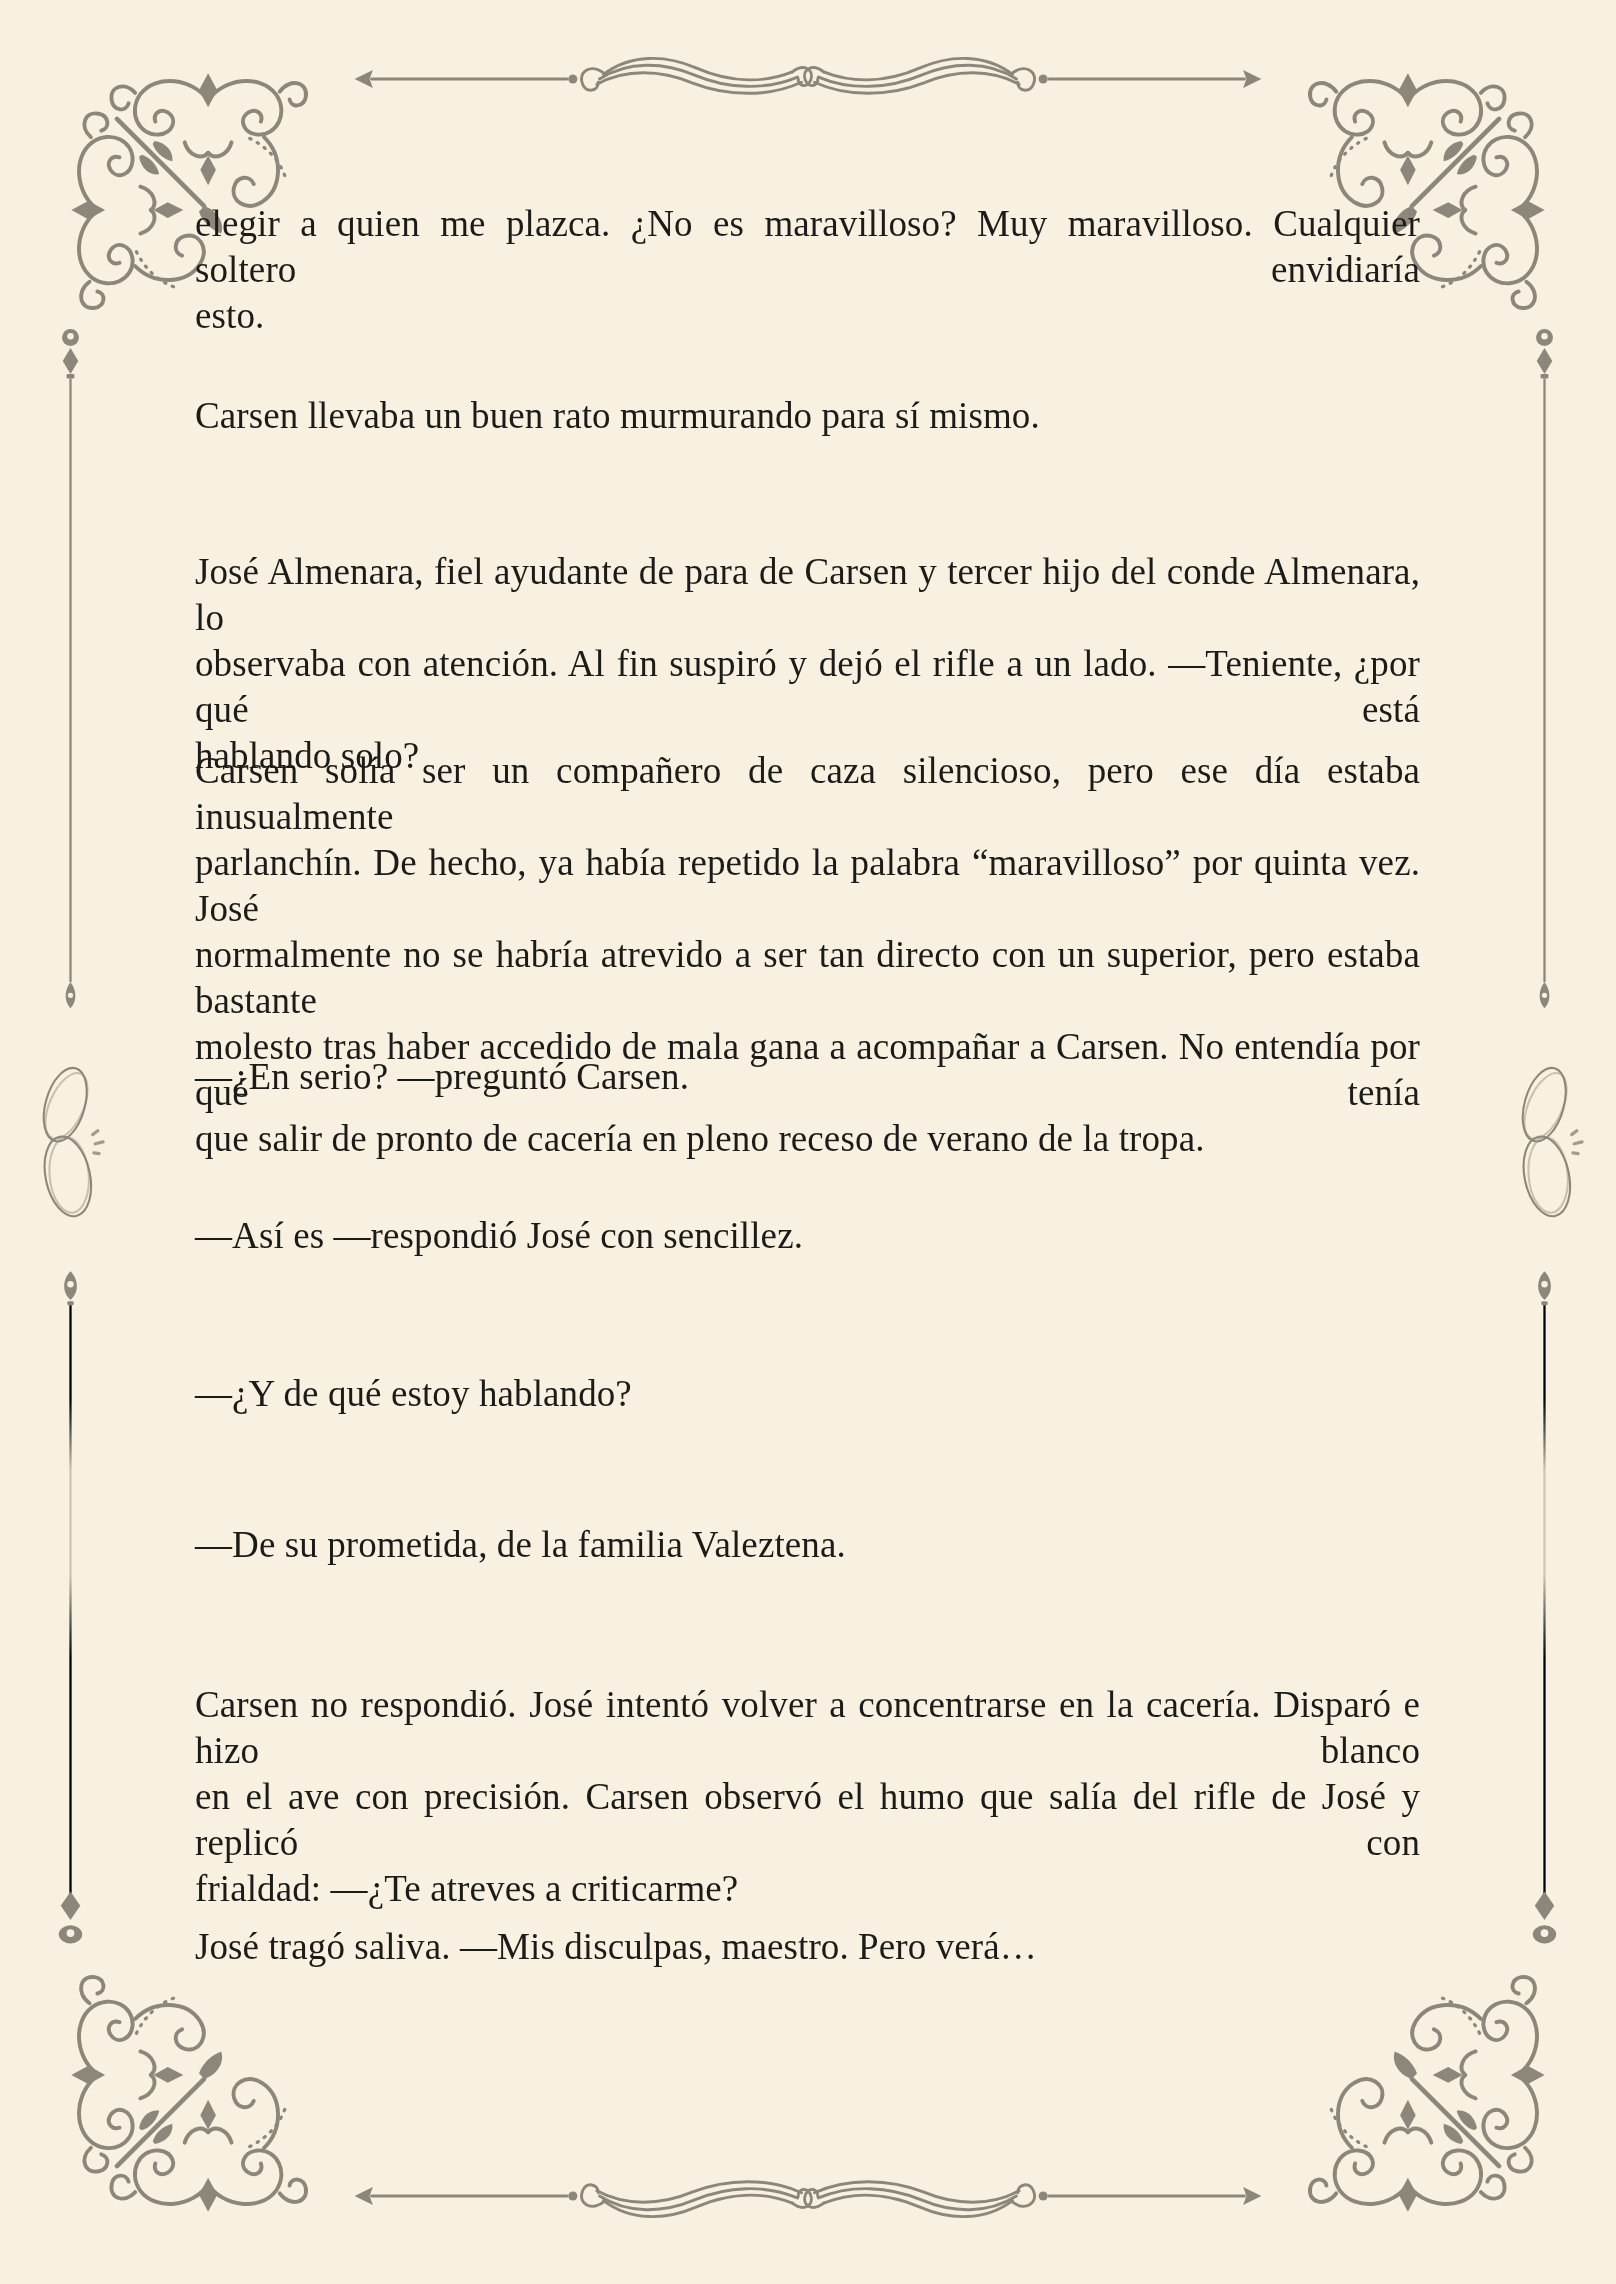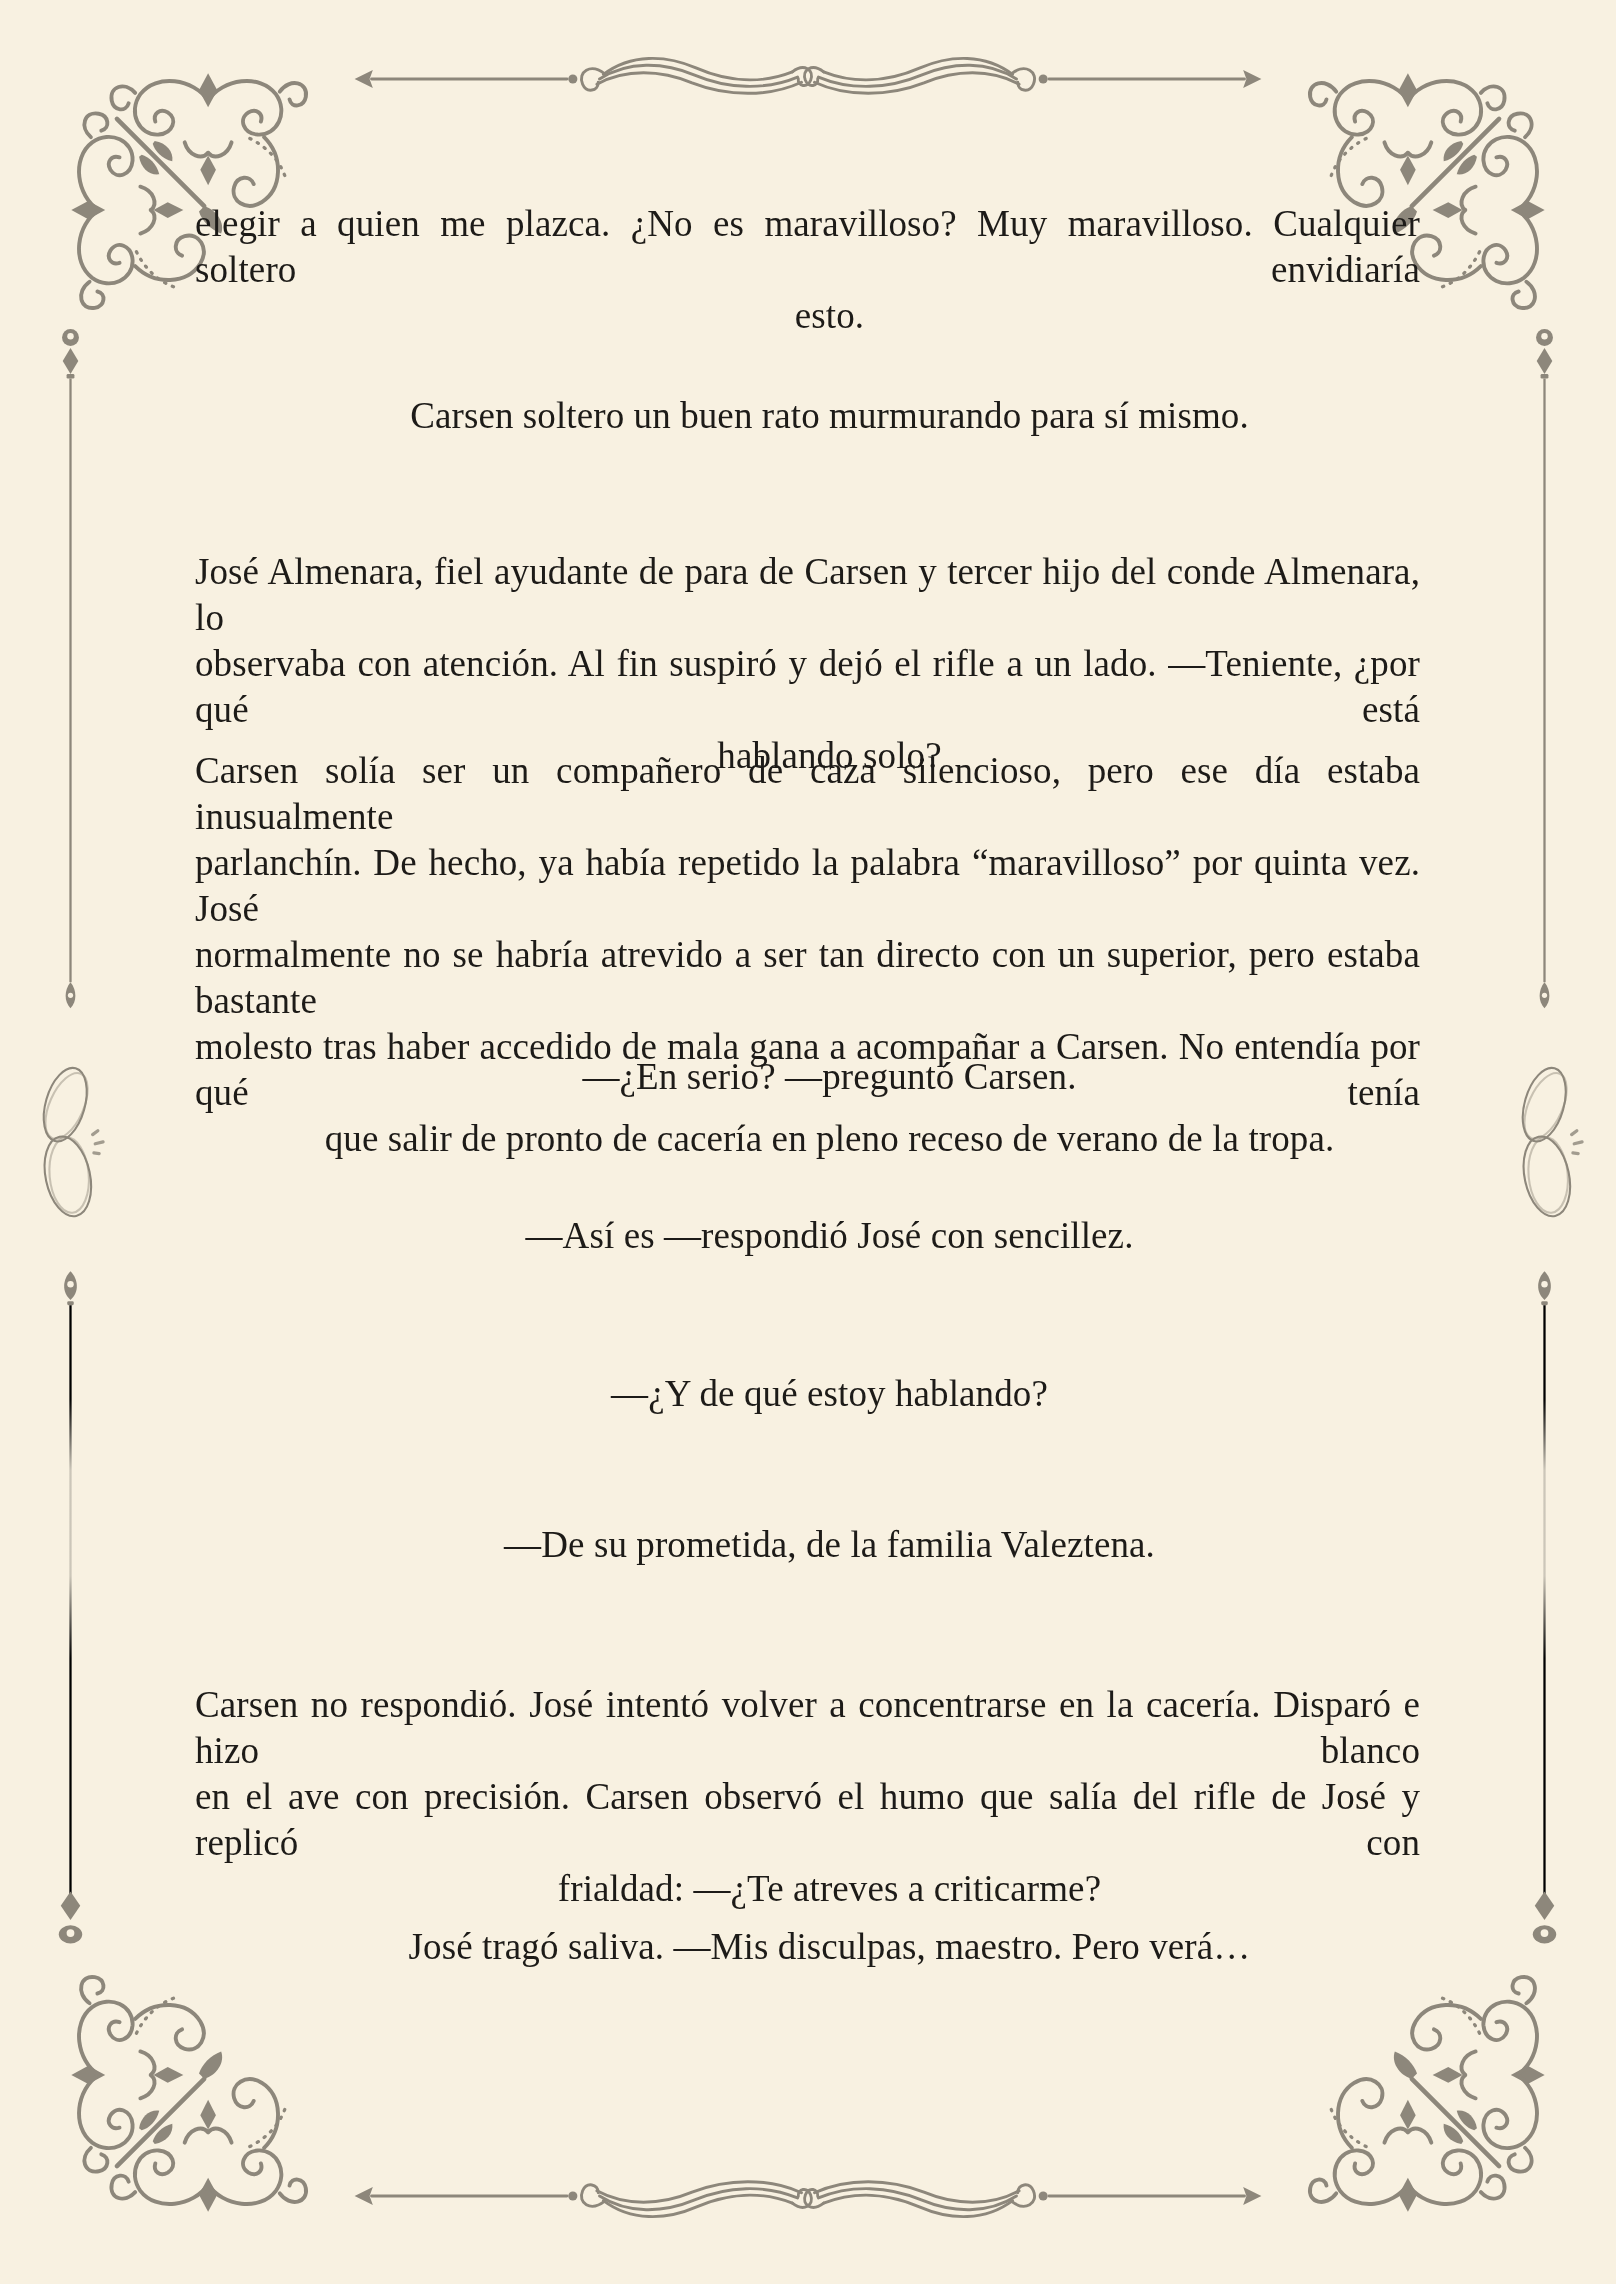--- a/index.html
+++ b/index.html
@@ -12,21 +12,21 @@
   .page{position:relative;width:1617px;height:2284px;background:var(--bg);overflow:hidden;}
 
   
   .orn{position:absolute;color:var(--orn);}
   .orn svg{display:block;overflow:visible;}
 
   
   .para{position:absolute;left:195px;width:1225px;font-size:37px;line-height:46px;color:var(--ink);letter-spacing:0.1px;}
   .tl{display:block;}
   .jl{text-align:justify;text-align-last:justify;}
-  .ll{text-align:center;margin-left:44px;}
+  .ll{text-align:left;}
 </style>
 </head>
 <body>
 
 <svg width="0" height="0" style="position:absolute" aria-hidden="true">
   <defs>
     <linearGradient id="rodfade" x1="0" y1="56" x2="0" y2="962" gradientUnits="userSpaceOnUse">
       <stop offset="0" stop-color="currentColor" stop-opacity="1"></stop>
       <stop offset="0.16" stop-color="currentColor" stop-opacity="1"></stop>
       <stop offset="0.28" stop-color="currentColor" stop-opacity="0.18"></stop>
@@ -174,21 +174,21 @@
         <use href="#rod2"></use>
       </svg>
   </div>
 
   <div class="para" style="top:201px">
     <span class="tl jl">elegir a quien me plazca. ¿No es maravilloso? Muy maravilloso. Cualquier soltero envidiaría</span>
     <span class="tl ll">esto.</span>
   </div>
 
   <div class="para" style="top:393px">
-    <span class="tl ll">Carsen soltero un buen rato murmurando para sí mismo.</span>
+    <span class="tl ll">Carsen llevaba un buen rato murmurando para sí mismo.</span>
   </div>
 
   <div class="para" style="top:549px">
     <span class="tl jl">José Almenara, fiel ayudante de para de Carsen y tercer hijo del conde Almenara, lo</span>
     <span class="tl jl">observaba con atención. Al fin suspiró y dejó el rifle a un lado. —Teniente, ¿por qué está</span>
     <span class="tl ll">hablando solo?</span>
   </div>
 
   <div class="para" style="top:748px">
     <span class="tl jl">Carsen solía ser un compañero de caza silencioso, pero ese día estaba inusualmente</span>

